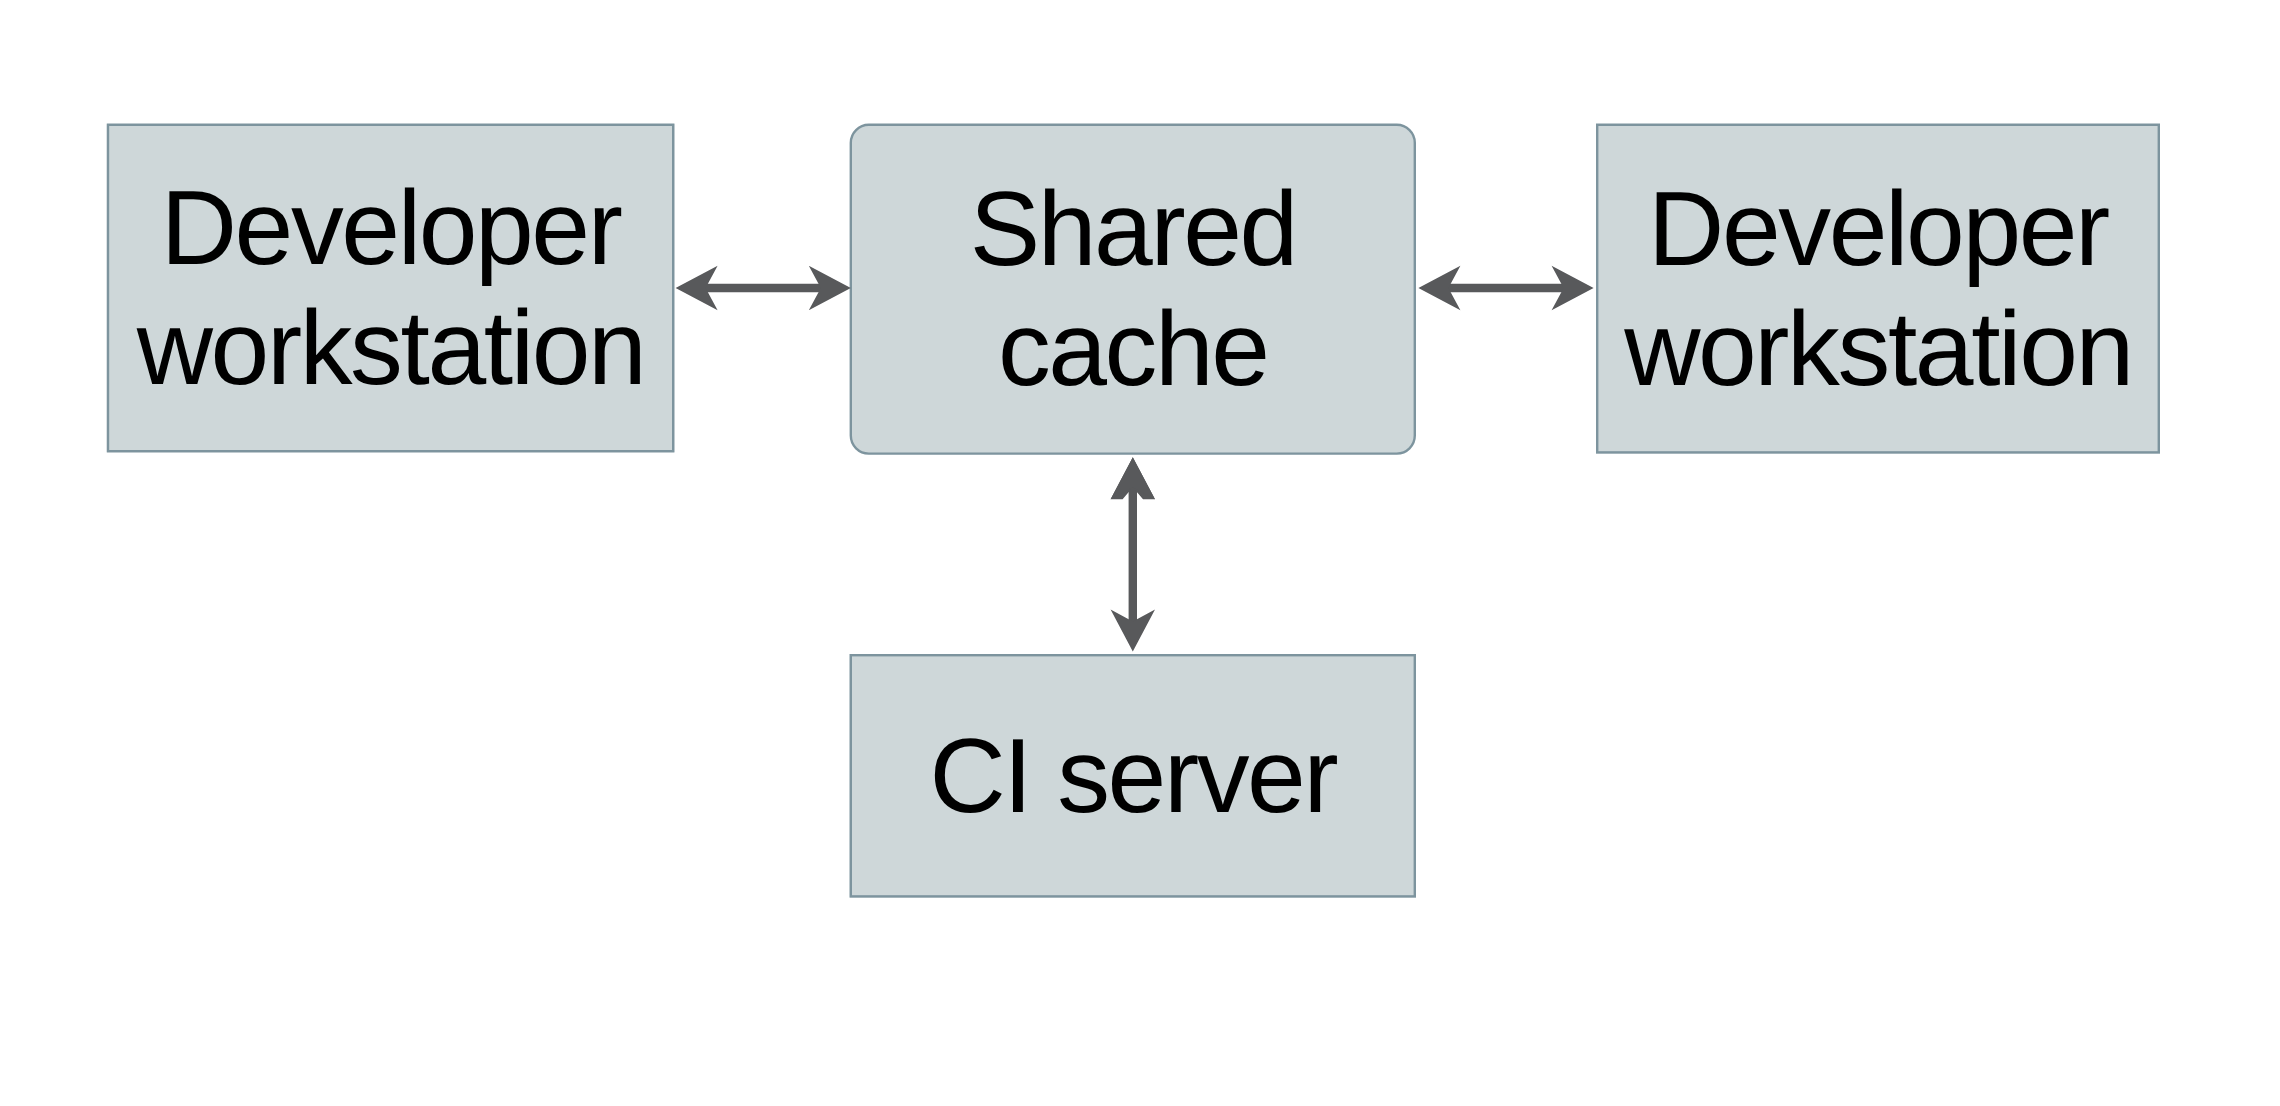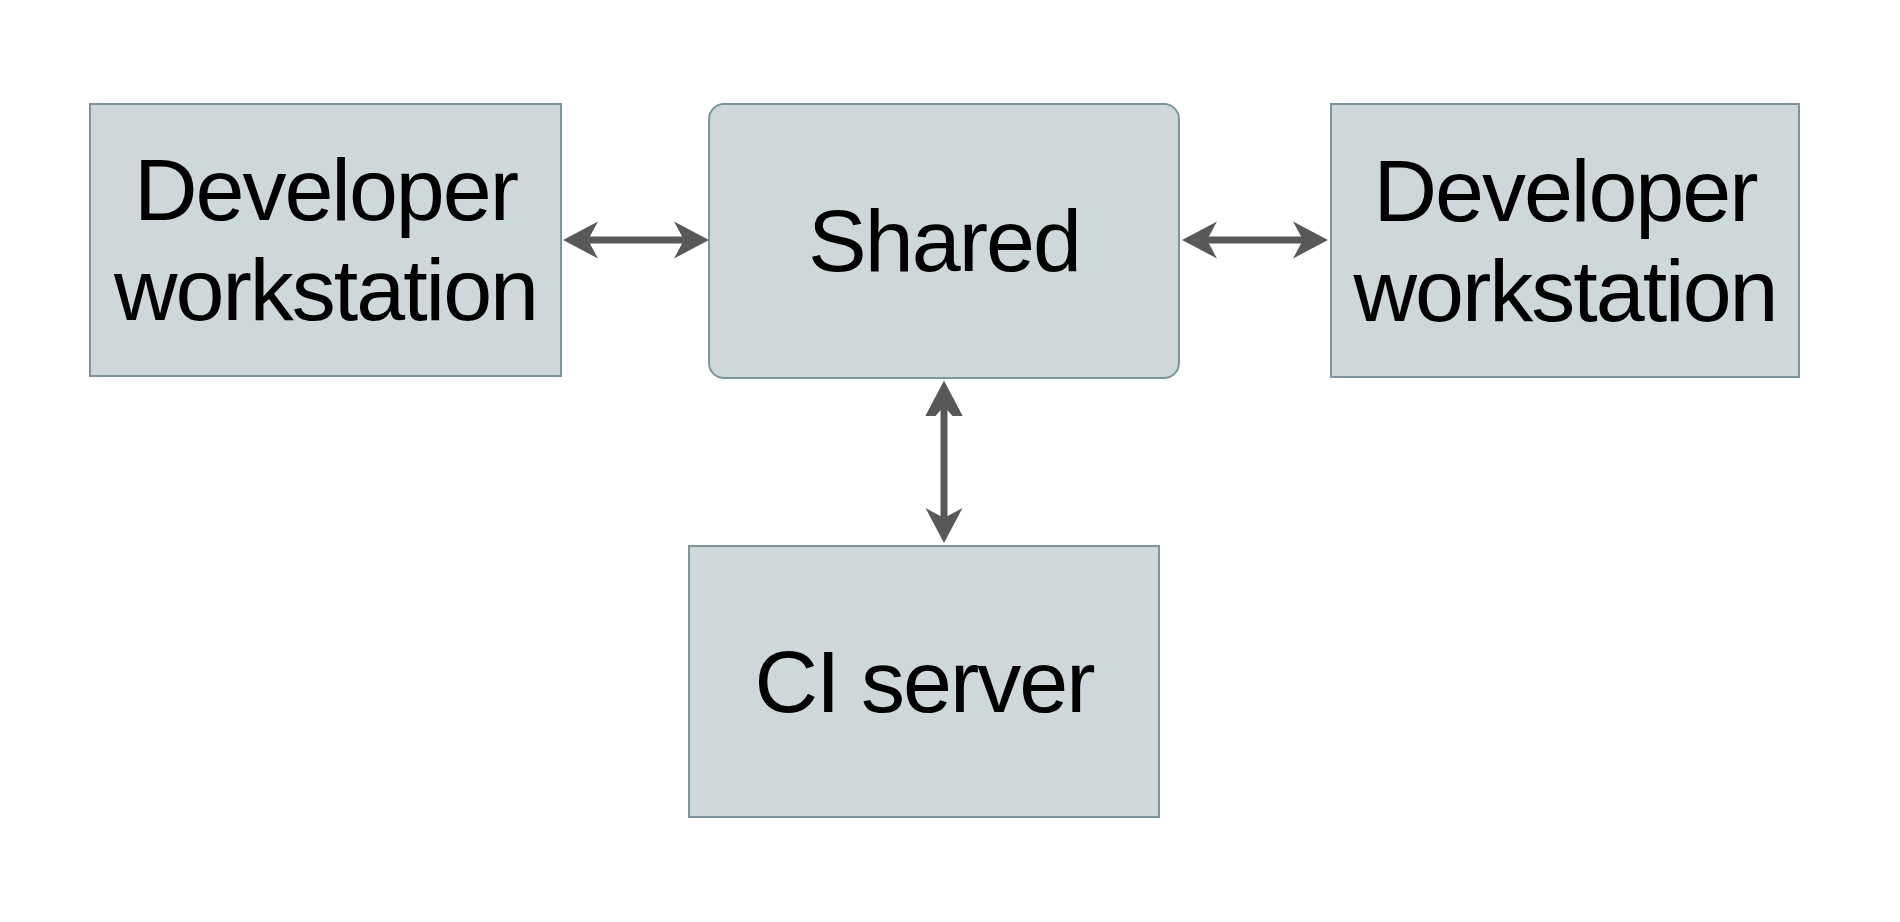--- a/index.html
+++ b/index.html
@@ -33,21 +33,21 @@
     text-align: center;
     color: var(--text);
     font-size: 88px;
     line-height: 100px;
     letter-spacing: -2px;
     font-weight: 400;
   }
   .pos-dev-left  { left:  89px; top: 103px; width: 473px; height: 274px; }
   .pos-cache     { left: 708px; top: 103px; width: 472px; height: 276px; border-radius: 16px; }
   .pos-dev-right { left: 1330px; top: 103px; width: 470px; height: 275px; }
-  .pos-ci        { left: 688px; top: 545px; width: 472px; height: 273px; }
+  .pos-ci        { left: 708px; top: 545px; width: 472px; height: 203px; }
   .arrow { position: absolute; display: block; }
   .arrow line { stroke: var(--arrow); }
   .arrow path { fill: var(--arrow); }
   .arrow-left  { left: 562px;  top: 205px; }
   .arrow-right { left: 1181px; top: 205px; }
   .arrow-down  { left: 909px;  top: 380px; }
 </style>
 </head>
 <body>
 
@@ -56,20 +56,21 @@
   <div class="node pos-dev-left">
     <div class="label">
       <div class="line">Developer</div>
       <div class="line">workstation</div>
     </div>
   </div>
 
   <div class="node pos-cache">
     <div class="label">
       <div class="line">Shared</div>
+      <div class="line">cache</div>
     </div>
   </div>
 
   <div class="node pos-dev-right">
     <div class="label">
       <div class="line">Developer</div>
       <div class="line">workstation</div>
     </div>
   </div>
 

